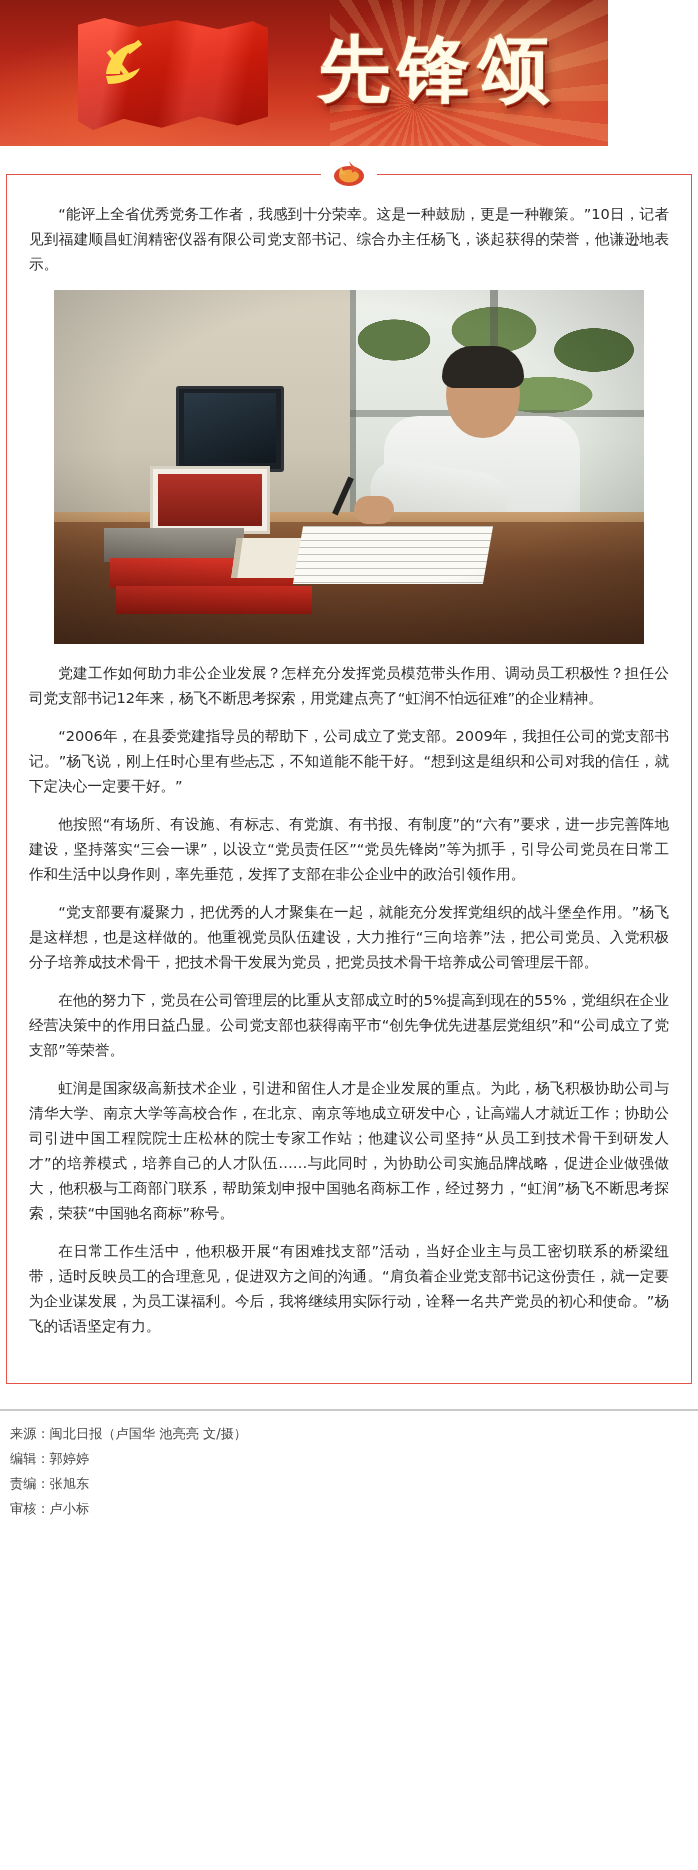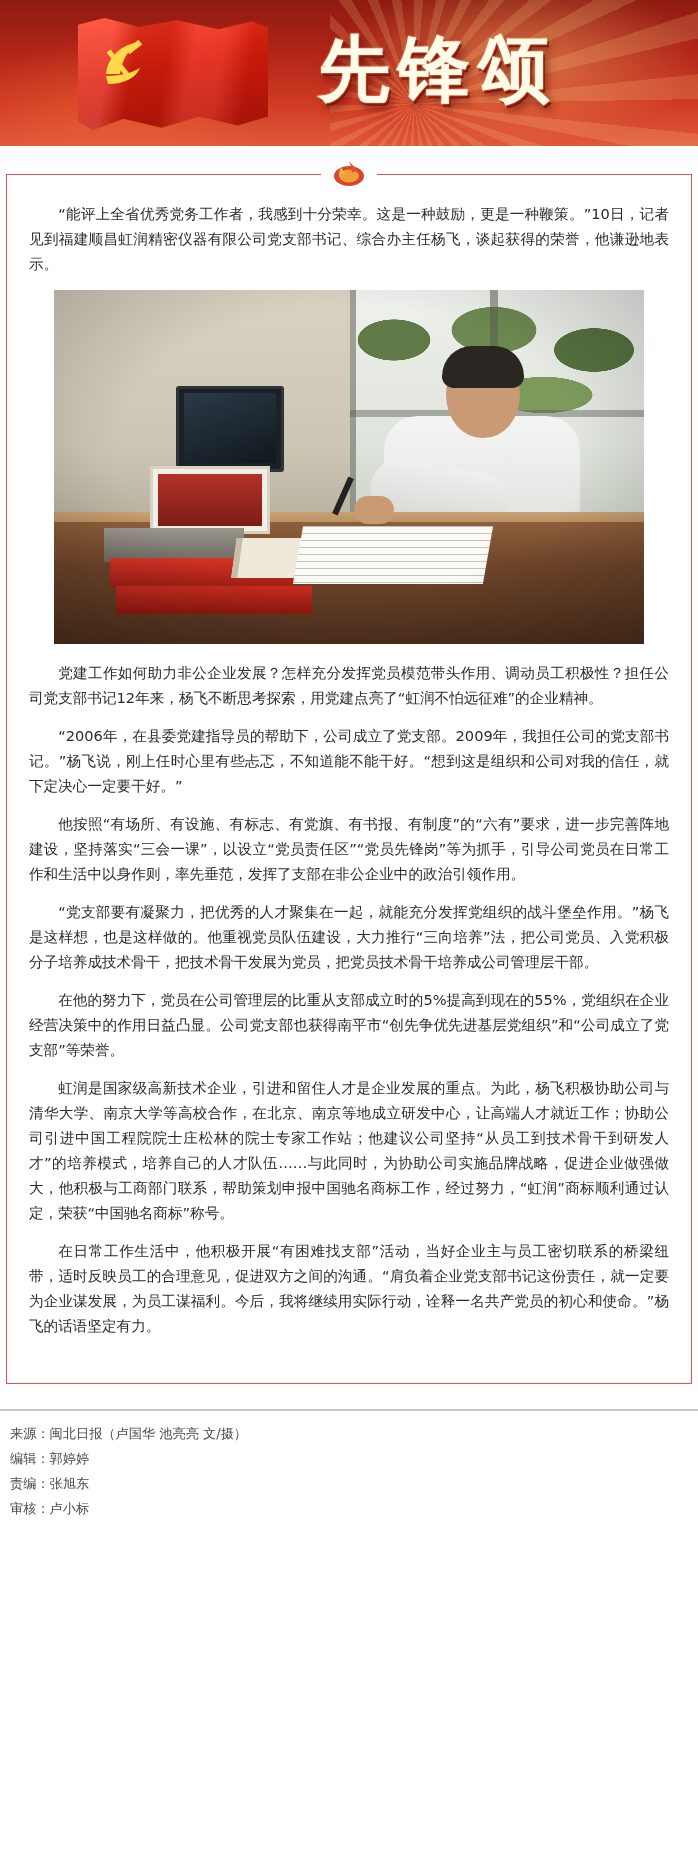--- a/index.html
+++ b/index.html
@@ -12,21 +12,21 @@
     width: 698px;
     min-height: 1870px;
     background: #ffffff;
     position: relative;
     overflow: hidden;
   }
 
   
   .banner {
     position: relative;
-    width: 698px;
+    width: 608px;
     height: 146px;
     background: linear-gradient(180deg, #8d1b10 0%, #b02418 35%, #cf3a22 70%, #e0583a 100%);
     overflow: hidden;
   }
   .banner-glow {
     position: absolute;
     left: 0; top: 0; right: 0; bottom: 0;
     background:
       radial-gradient(ellipse 260px 120px at 520px 60px, rgba(255,200,120,0.45), rgba(255,140,60,0) 70%),
       radial-gradient(ellipse 220px 110px at 120px 110px, rgba(255,120,60,0.35), rgba(180,30,20,0) 70%);
@@ -248,21 +248,21 @@
       <div class="ph-hand"></div>
       <div class="ph-pen"></div>
       <div class="ph-vignette"></div>
     </div>
 
     <p class="body">党建工作如何助力非公企业发展？怎样充分发挥党员模范带头作用、调动员工积极性？担任公司党支部书记12年来，杨飞不断思考探索，用党建点亮了“虹润不怕远征难”的企业精神。</p>
     <p class="body">“2006年，在县委党建指导员的帮助下，公司成立了党支部。2009年，我担任公司的党支部书记。”杨飞说，刚上任时心里有些忐忑，不知道能不能干好。“想到这是组织和公司对我的信任，就下定决心一定要干好。”</p>
     <p class="body">他按照“有场所、有设施、有标志、有党旗、有书报、有制度”的“六有”要求，进一步完善阵地建设，坚持落实“三会一课”，以设立“党员责任区”“党员先锋岗”等为抓手，引导公司党员在日常工作和生活中以身作则，率先垂范，发挥了支部在非公企业中的政治引领作用。</p>
     <p class="body">“党支部要有凝聚力，把优秀的人才聚集在一起，就能充分发挥党组织的战斗堡垒作用。”杨飞是这样想，也是这样做的。他重视党员队伍建设，大力推行“三向培养”法，把公司党员、入党积极分子培养成技术骨干，把技术骨干发展为党员，把党员技术骨干培养成公司管理层干部。</p>
     <p class="body">在他的努力下，党员在公司管理层的比重从支部成立时的5%提高到现在的55%，党组织在企业经营决策中的作用日益凸显。公司党支部也获得南平市“创先争优先进基层党组织”和“公司成立了党支部”等荣誉。</p>
-    <p class="body">虹润是国家级高新技术企业，引进和留住人才是企业发展的重点。为此，杨飞积极协助公司与清华大学、南京大学等高校合作，在北京、南京等地成立研发中心，让高端人才就近工作；协助公司引进中国工程院院士庄松林的院士专家工作站；他建议公司坚持“从员工到技术骨干到研发人才”的培养模式，培养自己的人才队伍……与此同时，为协助公司实施品牌战略，促进企业做强做大，他积极与工商部门联系，帮助策划申报中国驰名商标工作，经过努力，“虹润”商标顺利通过认定，荣获“中国驰名商标”称号。</p>
+    <p class="body">虹润是国家级高新技术企业，引进和留住人才是企业发展的重点。为此，杨飞积极协助公司与清华大学、南京大学等高校合作，在北京、南京等地成立研发中心，让高端人才就近工作；协助公司引进中国工程院院士庄松林的院士专家工作站；他建议公司坚持“从员工到技术骨干到研发人才”的培养模式，培养自己的人才队伍……与此同时，为协助公司实施品牌战略，促进企业做强做大，他积极与工商部门联系，帮助策划申报中国驰名商标工作，经过努力，“虹润”杨飞不断思考探索，荣获“中国驰名商标”称号。</p>
     <p class="body">在日常工作生活中，他积极开展“有困难找支部”活动，当好企业主与员工密切联系的桥梁纽带，适时反映员工的合理意见，促进双方之间的沟通。“肩负着企业党支部书记这份责任，就一定要为企业谋发展，为员工谋福利。今后，我将继续用实际行动，诠释一名共产党员的初心和使命。”杨飞的话语坚定有力。</p>
   </div>
 
   <div class="footer">
     <div class="footer-line">来源：闽北日报（卢国华 池亮亮 文/摄）</div>
     <div class="footer-line">编辑：郭婷婷</div>
     <div class="footer-line">责编：张旭东</div>
     <div class="footer-line">审核：卢小标</div>
   </div>
 

